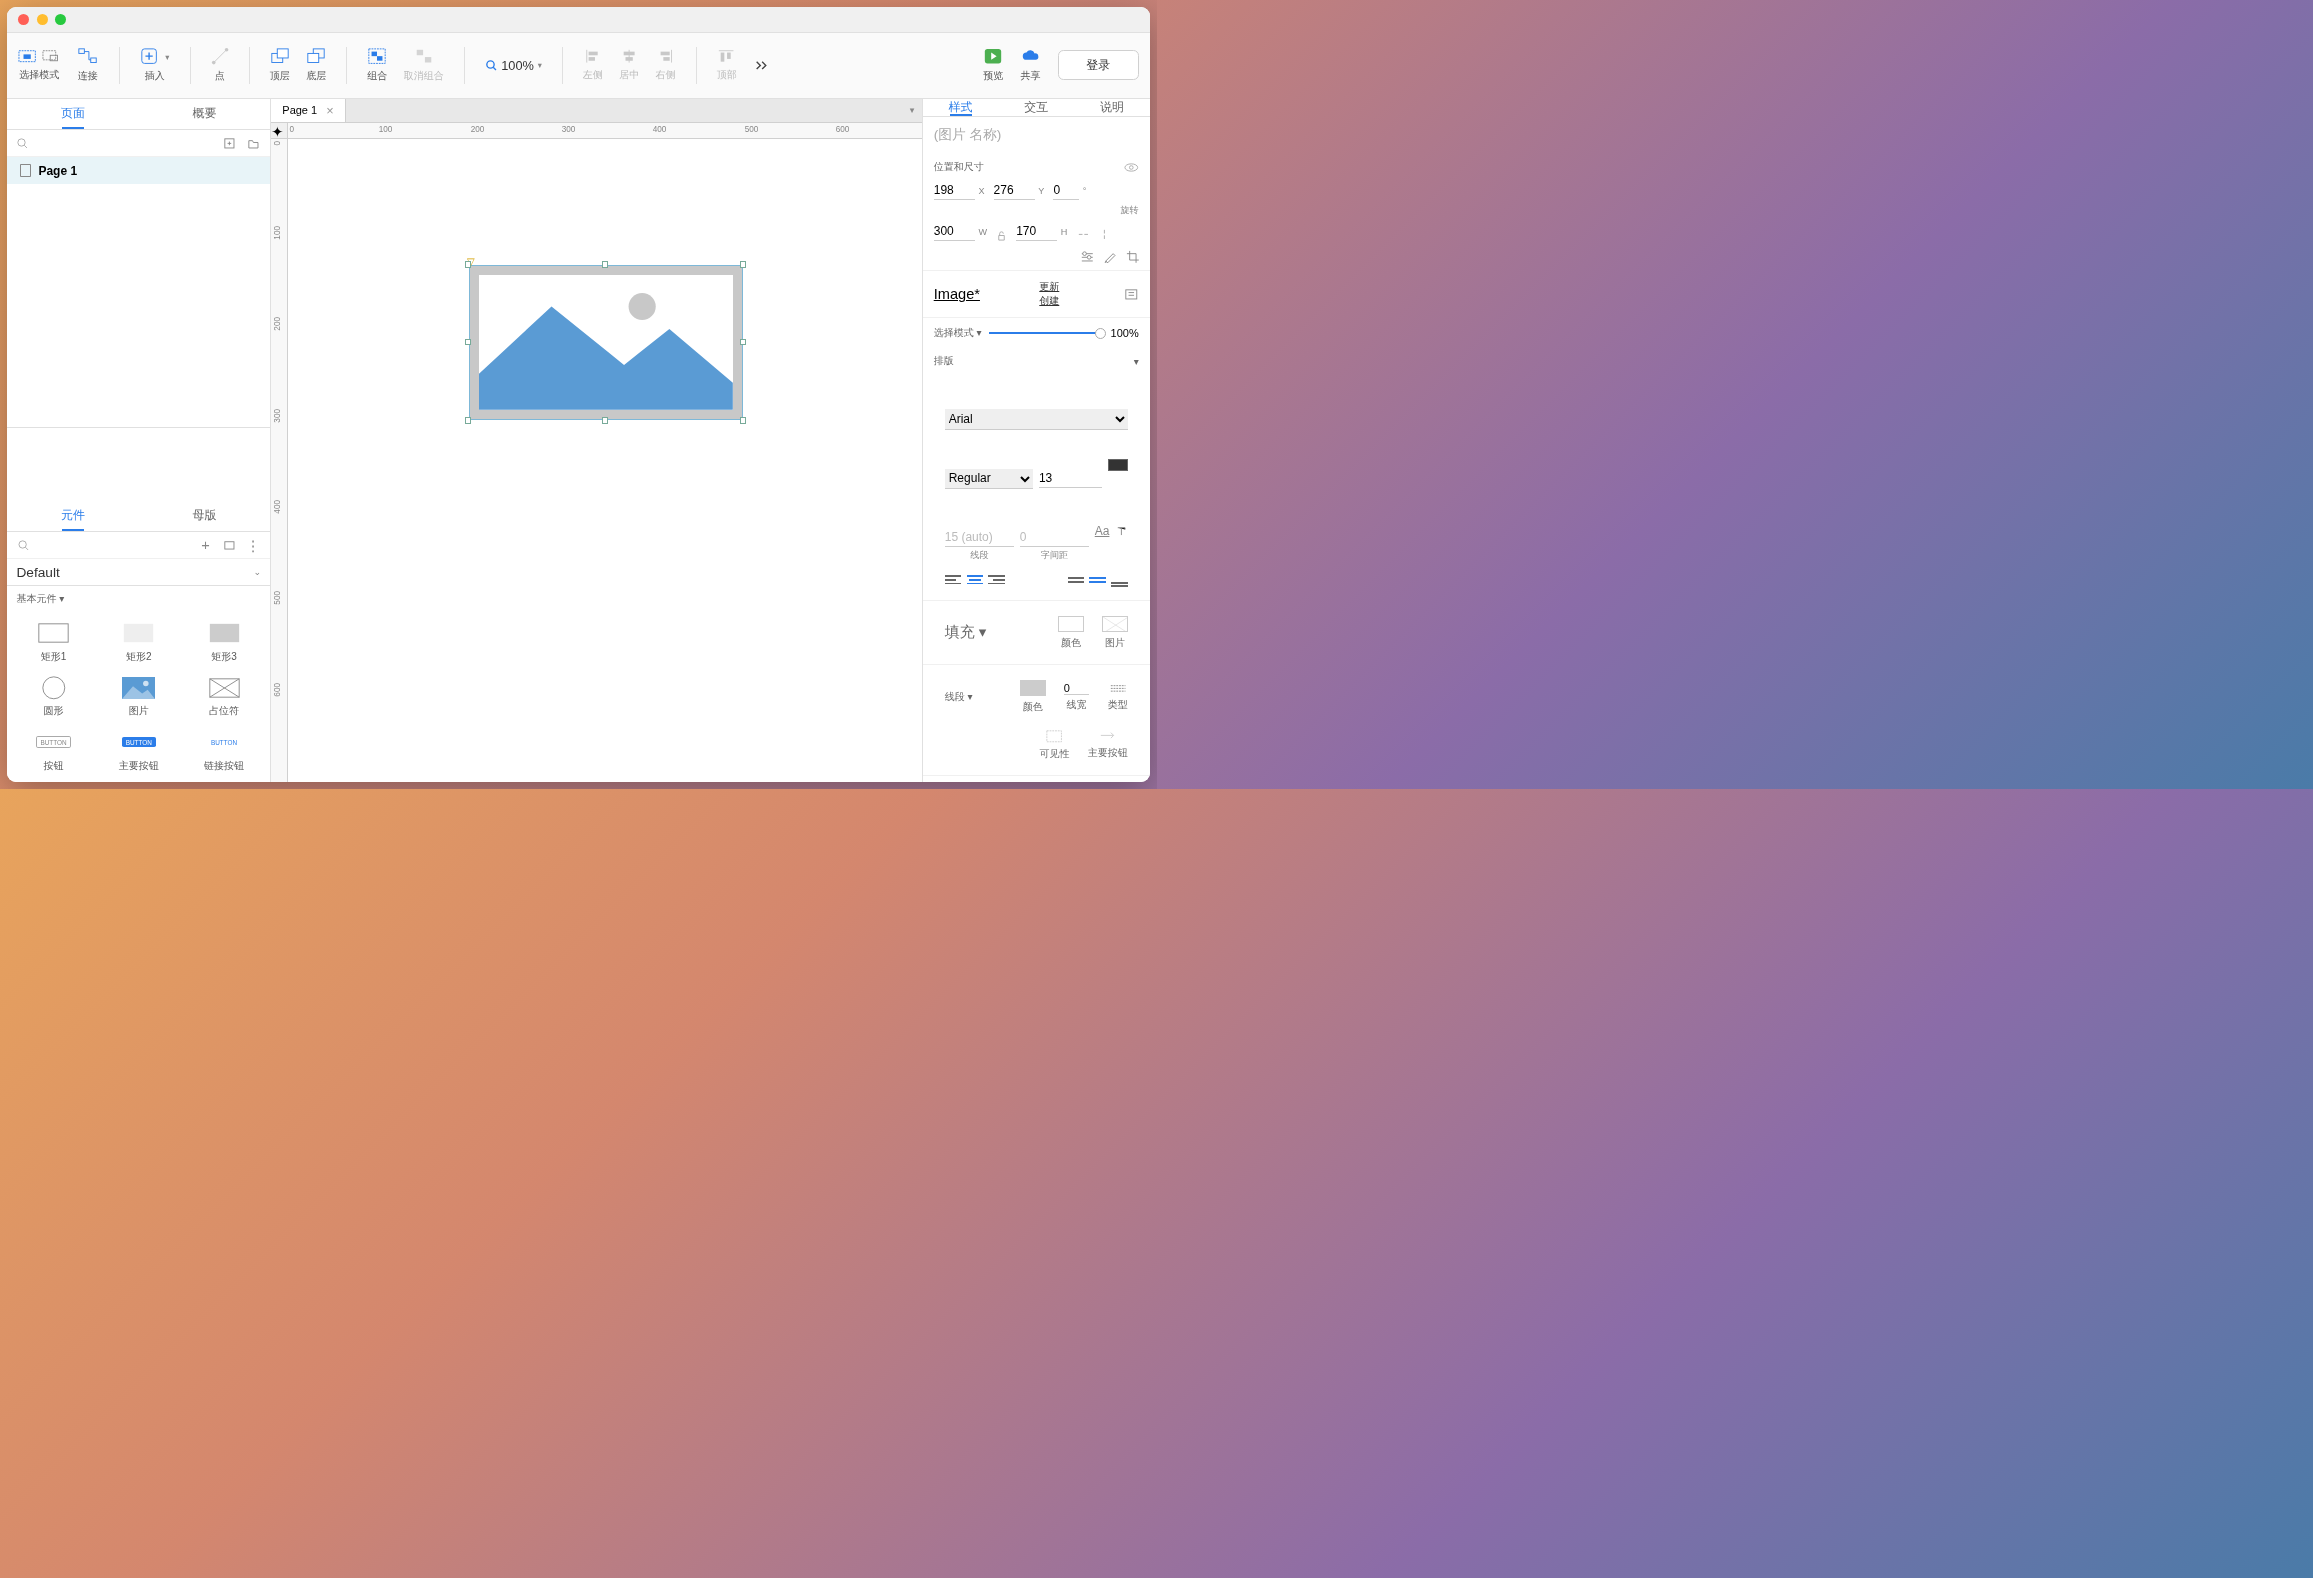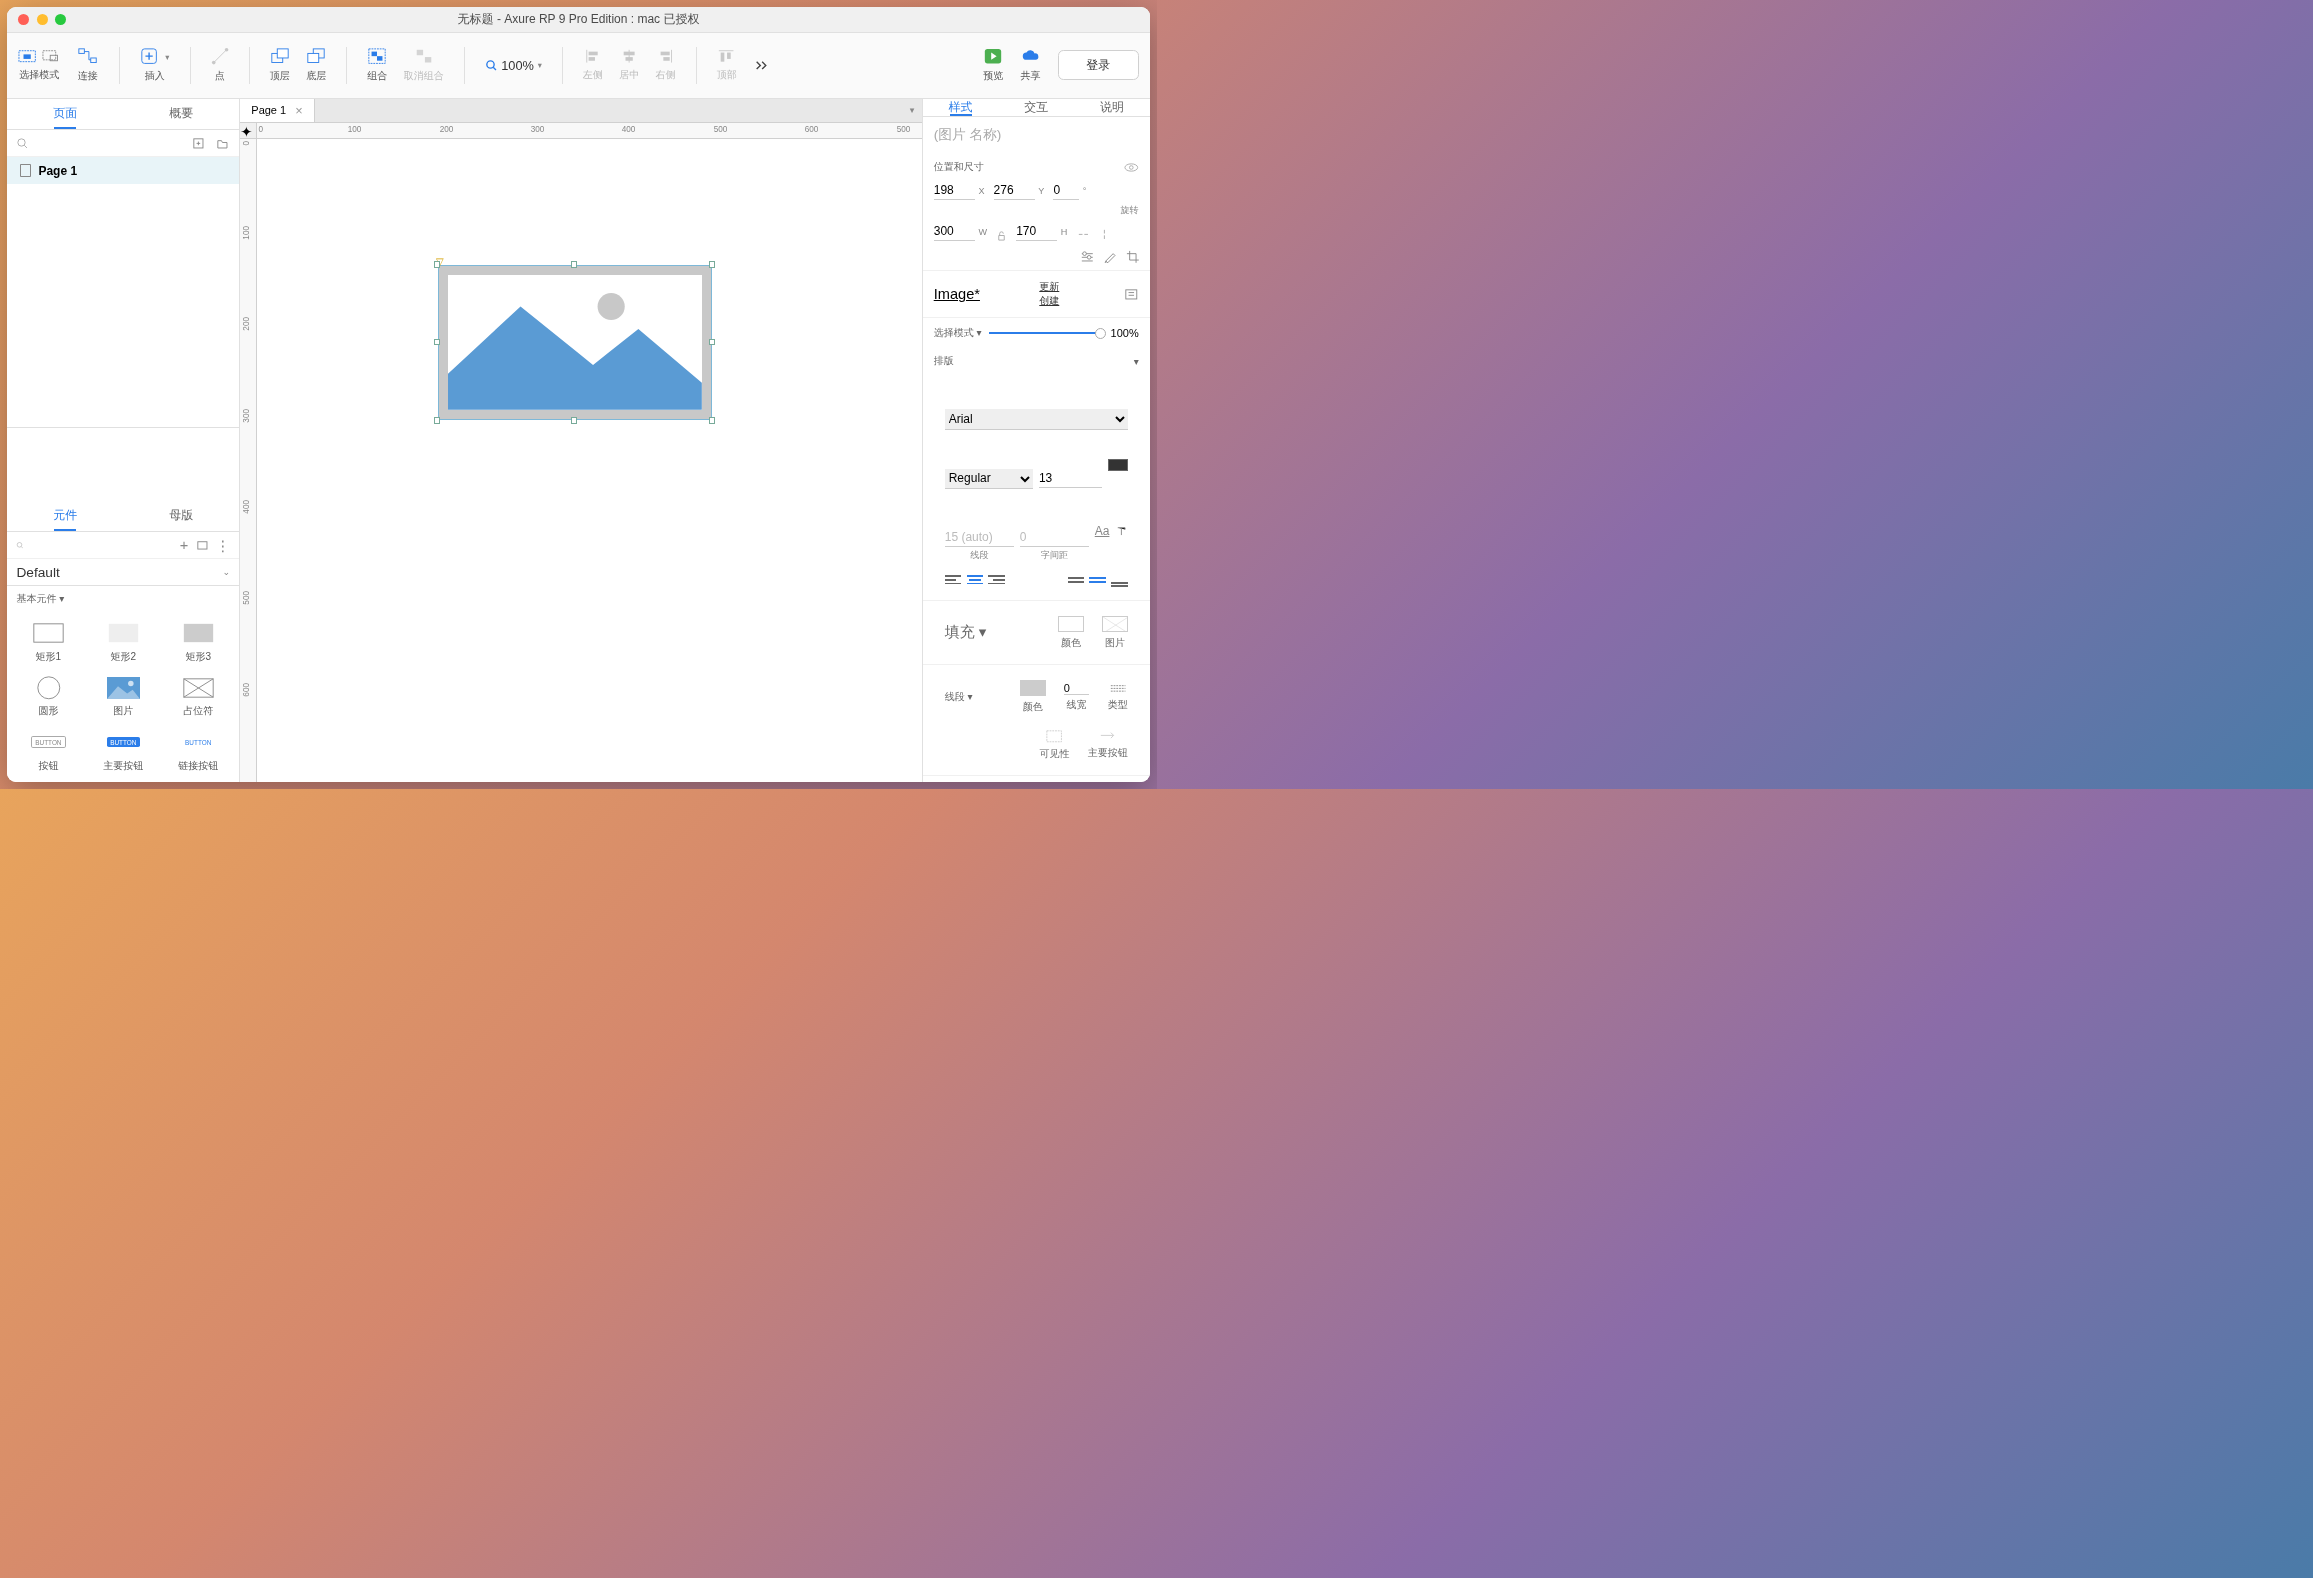--- a/index.html
+++ b/index.html
@@ -14,21 +14,21 @@
 .title { position: absolute; left: 0; right: 0; text-align: center; font-size: 12px; color: #4a4a4a; font-weight: 500; pointer-events: none; }
 .toolbar { height: 66px; background: #fafafa; border-bottom: 0.9px solid #e0e0e0; display: flex; align-items: center; padding: 0 11px; gap: 16.4px; }
 .tool-group { display: flex; flex-direction: column; align-items: center; gap: 3.7px; }
 .tool-label { font-size: 10px; color: #555; }
 .tool-row { display: flex; gap: 5.5px; align-items: center; }
 .sep { width: 0.9px; height: 37px; background: #e0e0e0; margin: 0 3.7px; }
 .zoom { display: flex; align-items: center; gap: 3.7px; color: #333; font-size: 12.8px; }
 .spacer { flex: 1; }
 .login-btn { padding: 5.5px 27.4px; border: 0.9px solid #d0d0d0; border-radius: 5.5px; font-size: 12px; background: #fff; color: #333; }
 .main { flex: 1; display: flex; overflow: hidden; }
-.left-panel { width: 233px; background: #fff; border-right: 0.9px solid #e0e0e0; display: flex; flex-direction: column; }
+.left-panel { width: 264px; background: #fff; border-right: 0.9px solid #e0e0e0; display: flex; flex-direction: column; }
 .tabs { display: flex; border-bottom: 0.9px solid #e0e0e0; height: 31px; }
 .tab { flex: 1; display: flex; align-items: center; justify-content: center; font-size: 12px; color: #666; cursor: pointer; position: relative; }
 .tab.active { color: #2b7de9; }
 .tab.active::after { content: ''; position: absolute; bottom: 0; left: 50%; transform: translateX(-50%); width: 22px; height: 1.8px; background: #2b7de9; }
 .search-row { height: 27.4px; display: flex; align-items: center; padding: 0 9.1px; gap: 7.3px; border-bottom: 0.9px solid #f0f0f0; }
 .search-row input { flex: 1; border: none; outline: none; font-size: 11px; }
 .icon-btn { width: 16.4px; height: 16.4px; display: flex; align-items: center; justify-content: center; color: #888; cursor: pointer; }
 .page-item { padding: 6.4px 12.8px; background: #e8f4f8; font-size: 12px; font-weight: 600; display: flex; align-items: center; gap: 7.3px; }
 .page-icon { width: 11px; height: 12.8px; border: 0.9px solid #888; border-radius: 0.9px; }
 .pages-area { flex: 1; }
@@ -87,21 +87,20 @@
 </head>
 <body>
 
 <div class="window">
   <div class="titlebar">
     <div class="traffic">
       <span class="r"></span>
       <span class="y"></span>
       <span class="g"></span>
     </div>
-    <div class="title">无标题 - Axure RP 9 Pro Edition : mac 已授权</div>
   </div>
 
   <div class="toolbar">
     <div class="tool-group">
       <div class="tool-row">
         <svg width="18.3" height="16.4" viewBox="0 0 20 18">
             <rect x="1" y="3" width="18" height="12" fill="none" stroke="#2b7de9" stroke-dasharray="2,1"></rect>
             <rect x="6" y="7" width="8" height="5" fill="#2b7de9"></rect>
           </svg>
         <svg width="18.3" height="16.4" viewBox="0 0 20 18">

